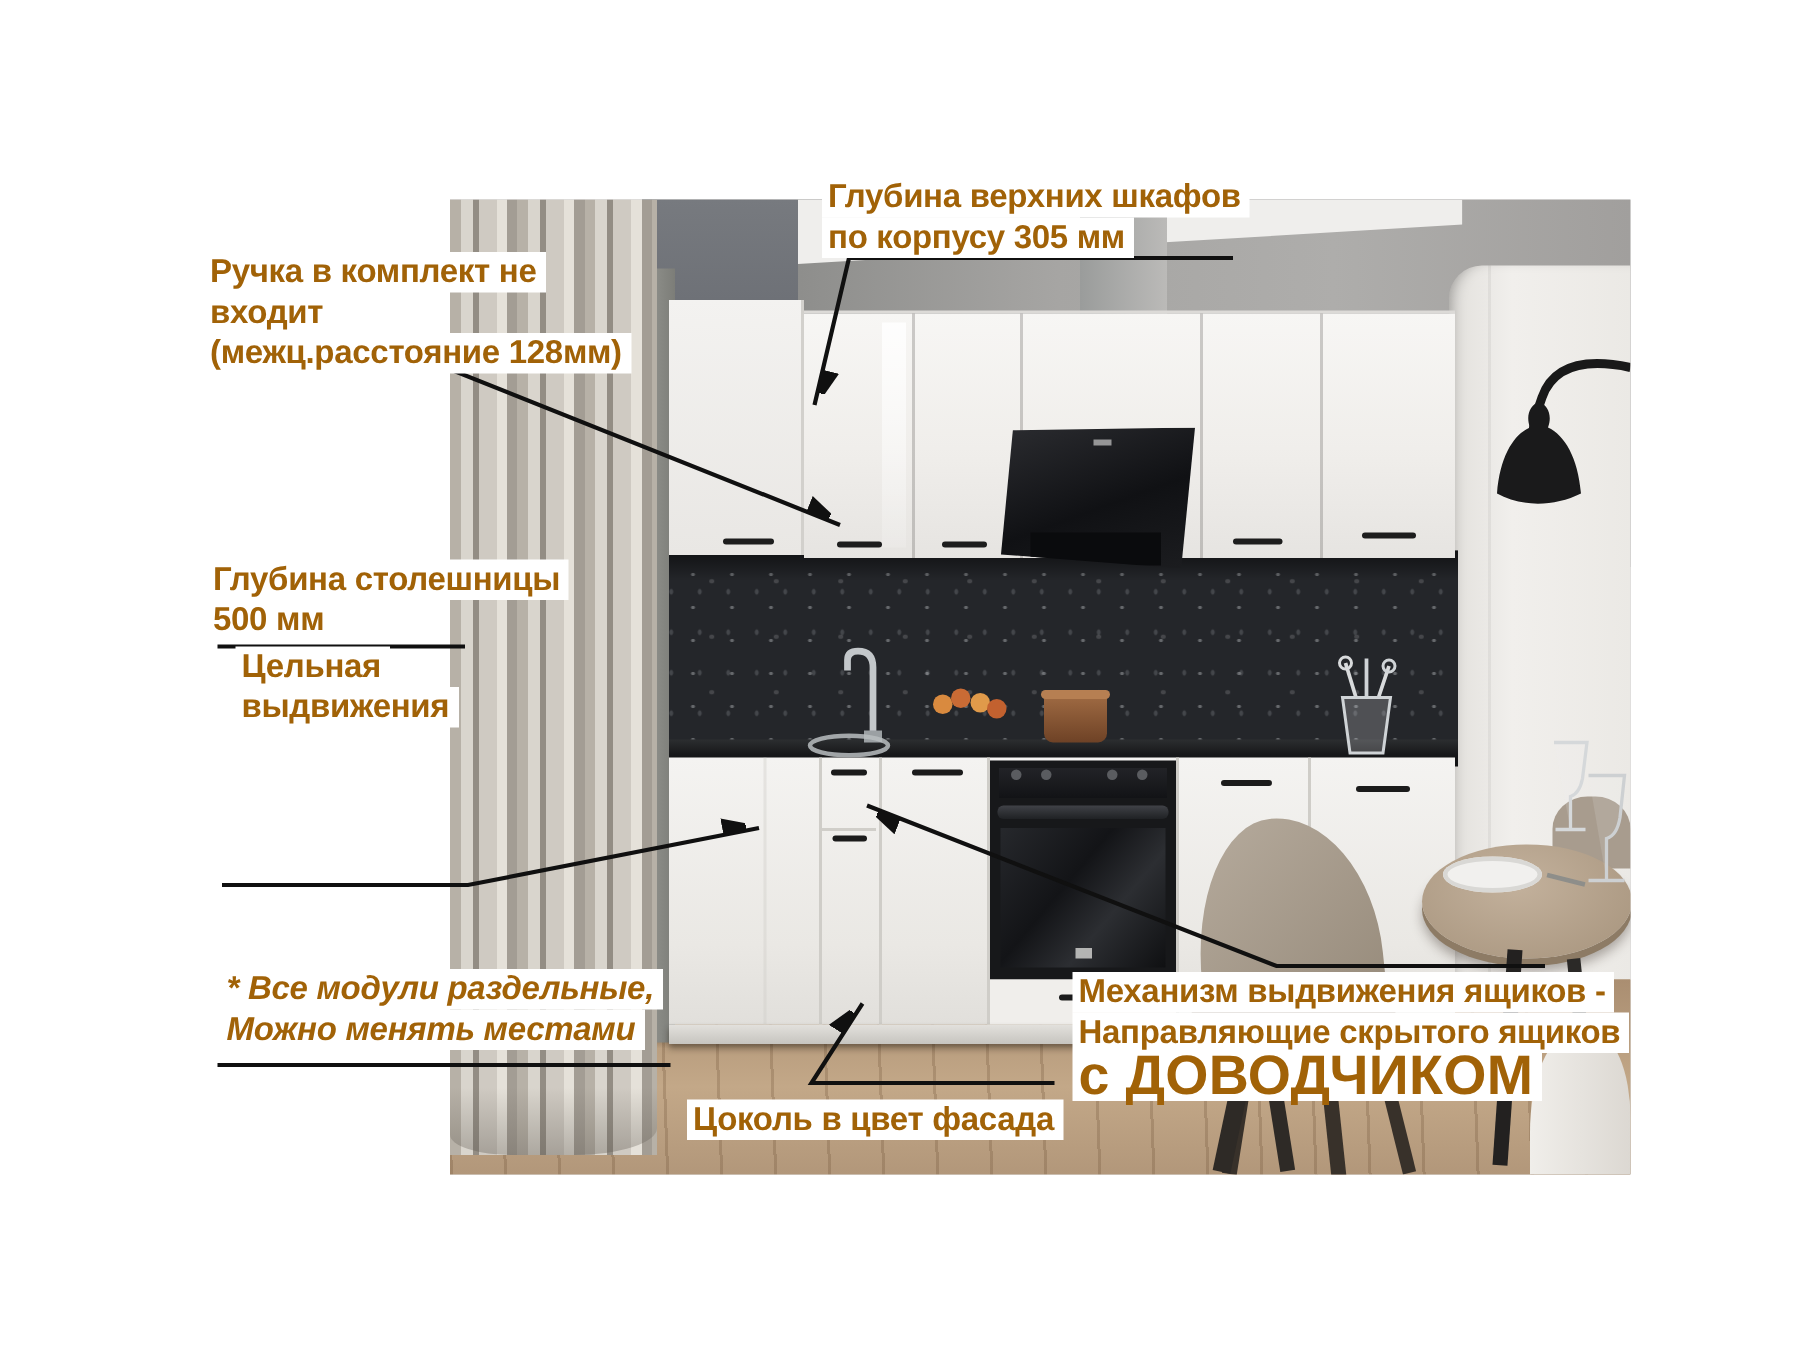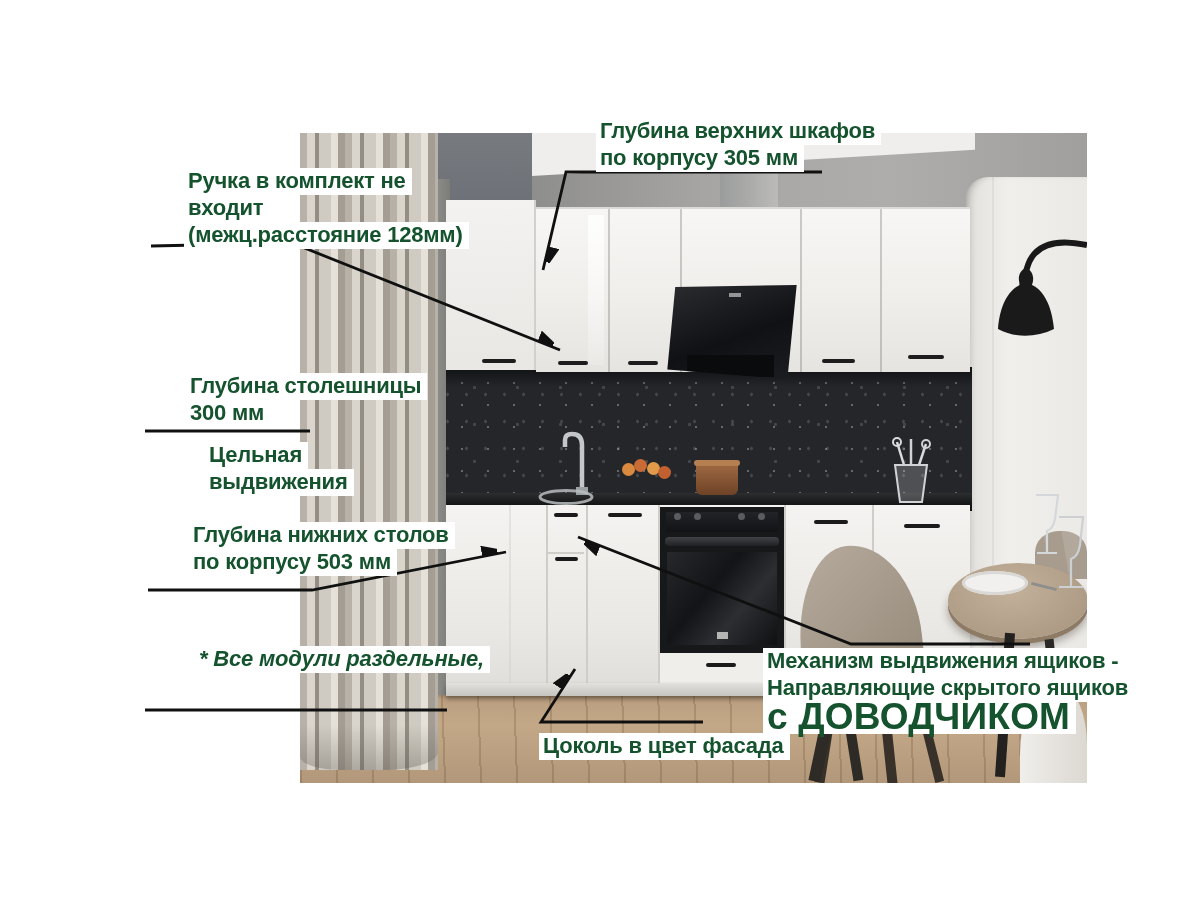--- a/index.html
+++ b/index.html
@@ -87,22 +87,22 @@
         background:linear-gradient(90deg,#f0eeea,#dcd8d2);border-radius:42% 36% 0 0 / 70% 60% 0 0;}
   .table-top{left:648px;top:430px;width:140px;height:76px;border-radius:50%;
         background:radial-gradient(ellipse at 45% 35%,#c3b19c,#a6937c);
         box-shadow:0 5px 0 #8d7b65,0 9px 8px rgba(40,30,20,.35);}
   .table-leg{left:700px;top:500px;width:10px;height:144px;background:#232120;transform:rotate(4deg);}
   .table-leg2{left:748px;top:506px;width:9px;height:66px;background:#2b2927;transform:rotate(-6deg);}
   .plate{left:662px;top:438px;width:66px;height:24px;border-radius:50%;background:#f1f0ee;
         box-shadow:inset 0 0 0 3px #d9d8d5;}
   .fork{left:731px;top:452px;width:26px;height:3px;background:#8e8e8a;transform:rotate(14deg);}
   
-  .ann{position:absolute;font-weight:bold;color:#14532d;font-size:22px;line-height:25px;
-       white-space:nowrap;letter-spacing:-0.2px;z-index:60;margin-left:48px;}
+  .ann{position:absolute;font-weight:bold;color:#a16207;font-size:22px;line-height:25px;
+       white-space:nowrap;letter-spacing:-0.2px;z-index:60;}
   .ann .hl{display:block;background:#ffffff;padding:0 6px 2px 4px;width:max-content;}
   .ann.italic{font-style:italic;}
   .big{font-size:37px;line-height:30px;letter-spacing:.2px;}
   #overlay{position:absolute;left:0;top:0;width:1200px;height:900px;z-index:50;pointer-events:none;}
 </style>
 </head>
 <body>
 
 <div class="canvas">
 
@@ -254,38 +254,35 @@
   </div>
 
   <div class="ann" style="left:136px;top:168px;">
     <span class="hl">Ручка в комплект не</span>
     <span class="hl">входит</span>
     <span class="hl">(межц.расстояние 128мм)</span>
   </div>
 
   <div class="ann" style="left:138px;top:373px;">
     <span class="hl">Глубина столешницы</span>
-    <span class="hl"> 300 мм</span>
-  </div>
-
-  <div class="ann" style="left:157px;top:442px;">
+    <span class="hl"> 500 мм</span>
+  </div>
+
+  <div class="ann" style="left:157px;top:431px;">
     <span class="hl">Цельная</span>
     <span class="hl">выдвижения</span>
   </div>
 
-  <div class="ann" style="left:141px;top:522px;">
-    <span class="hl">Глубина нижних столов</span>
-    <span class="hl">по корпусу 503 мм</span>
-  </div>
 
   <div class="ann italic" style="left:147px;top:646px;">
     <span class="hl">* Все модули раздельные,</span>
-  </div>
-
-  <div class="ann" style="left:491px;top:733px;">
+    <span class="hl"> Можно менять местами</span>
+  </div>
+
+  <div class="ann" style="left:458px;top:733px;">
     <span class="hl">Цоколь в цвет фасада</span>
   </div>
 
   <div class="ann" style="left:715px;top:648px;">
     <span class="hl">Механизм выдвижения ящиков -</span>
     <span class="hl">Направляющие скрытого ящиков</span>
     <span class="hl big">с ДОВОДЧИКОМ</span>
   </div>
 
 </div>

